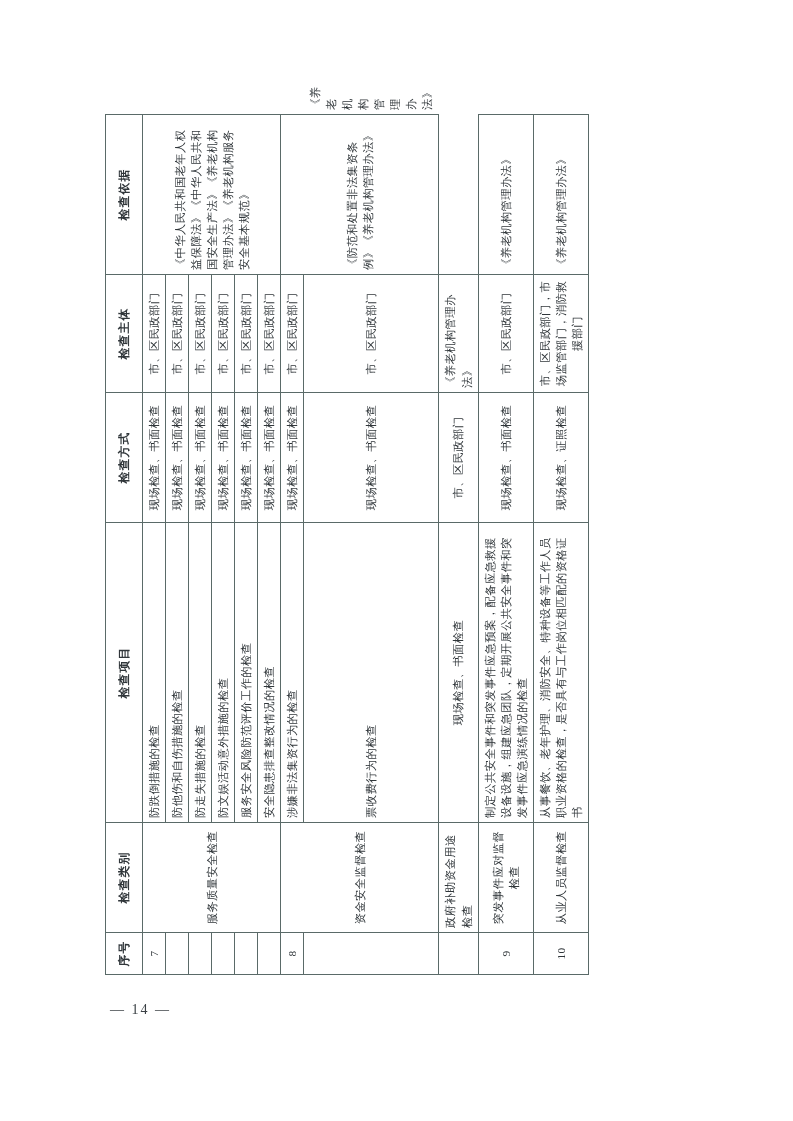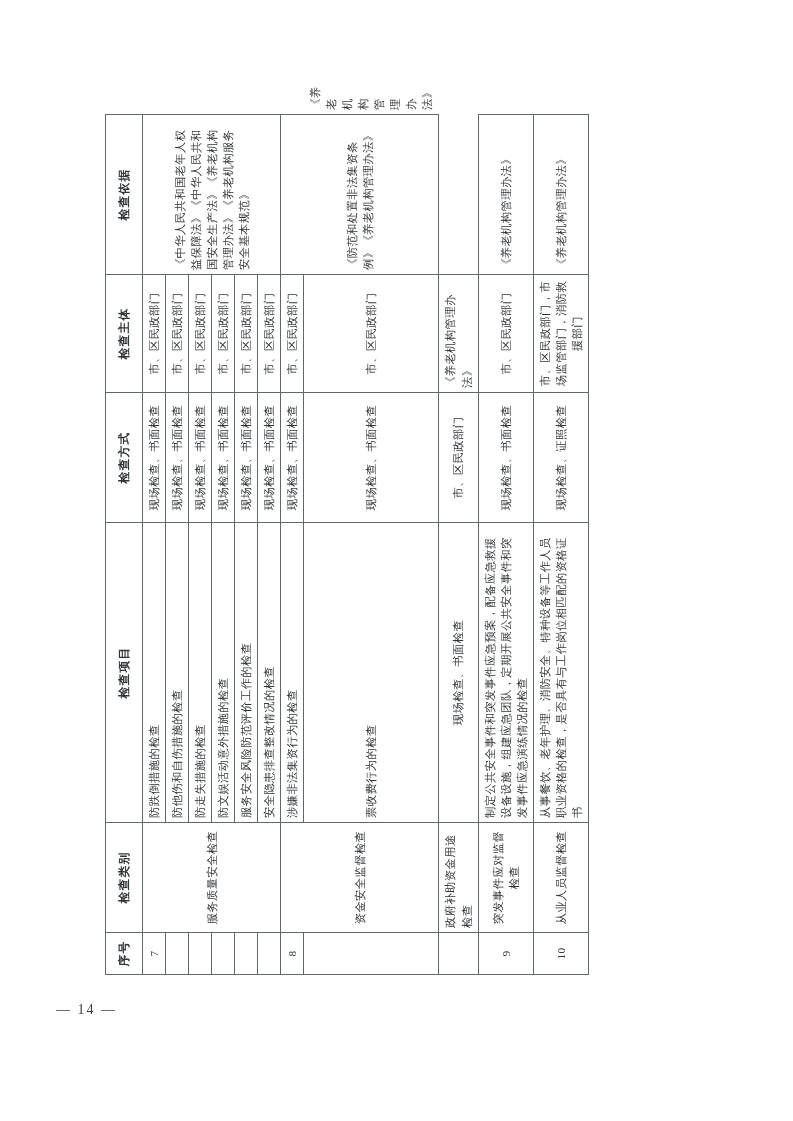--- a/index.html
+++ b/index.html
@@ -66,21 +66,21 @@
   td.basis{text-align:left;}
   td.subject{text-align:center;}
   td.method{text-align:center;}
 
   
   .page-num{
     position:absolute;
     left:0;right:0;
     top:1002px;
     text-align:left;
-    padding-left:56px;
+    padding-left:110px;
     font-size:14px;
     color:#3a4044;
     font-family:"Liberation Serif","DejaVu Serif",serif;
     letter-spacing:2px;
   }
 </style>
 </head>
 <body>
 
 <div class="page-shade"></div>

